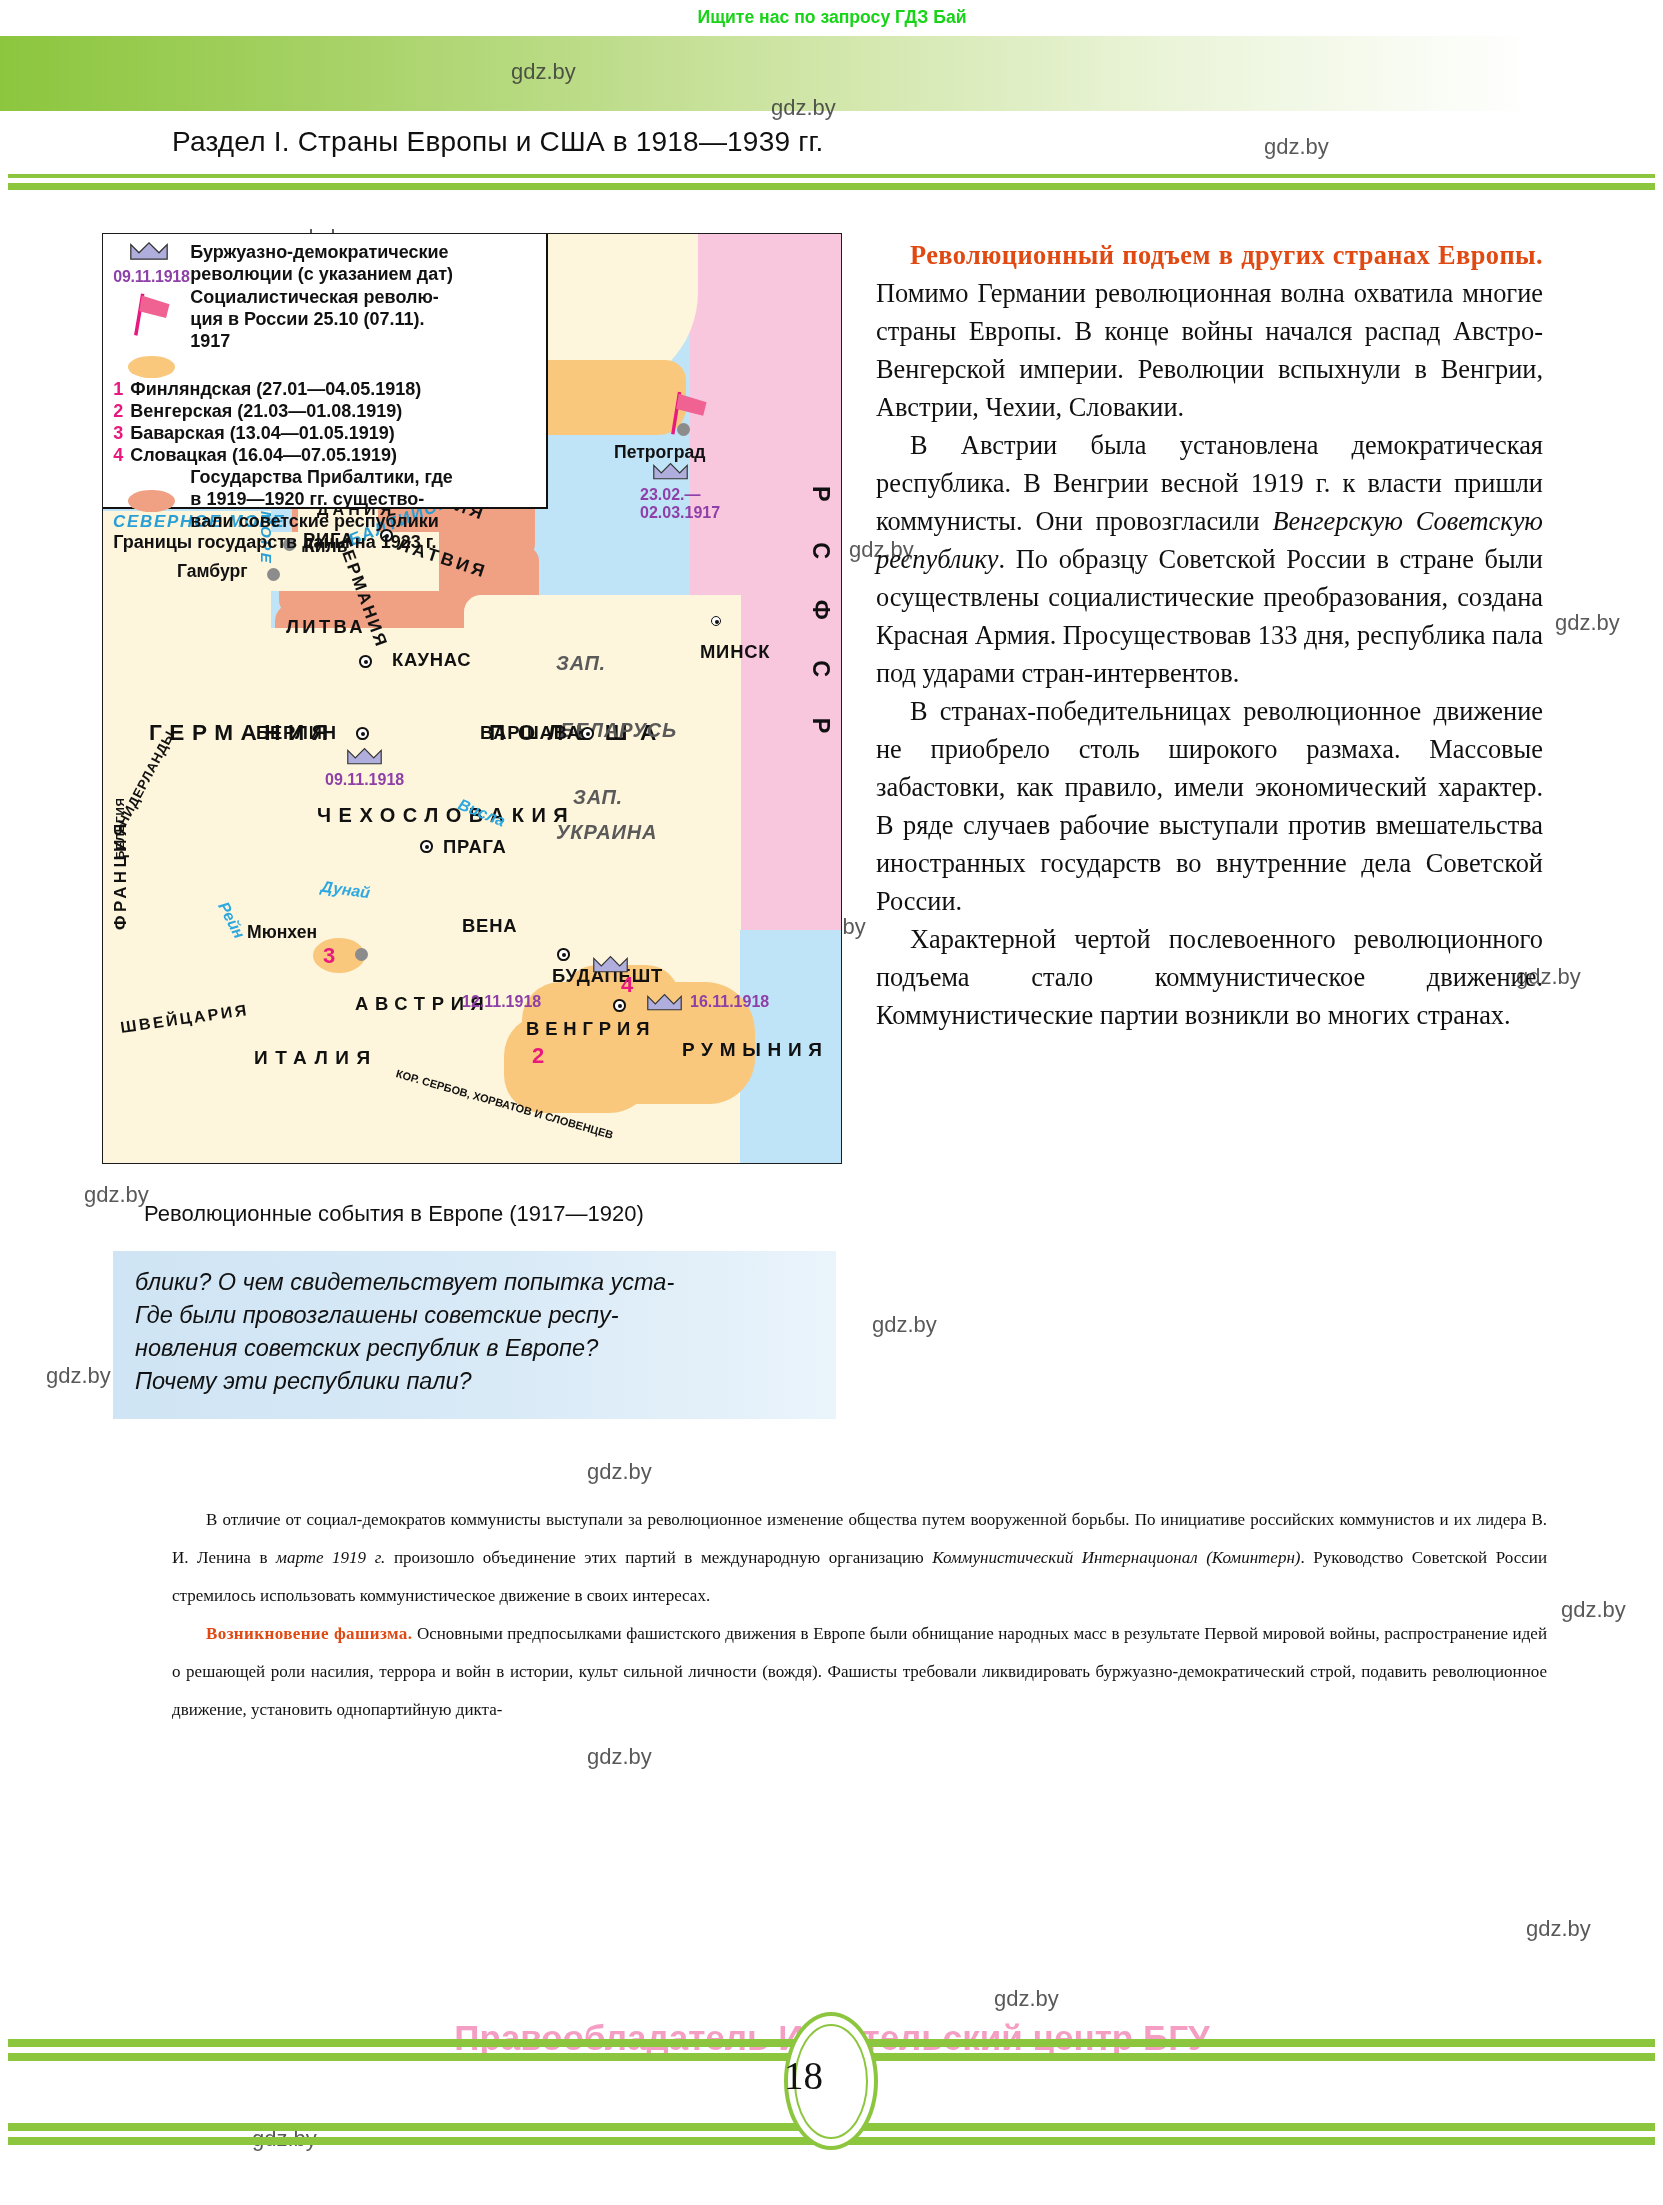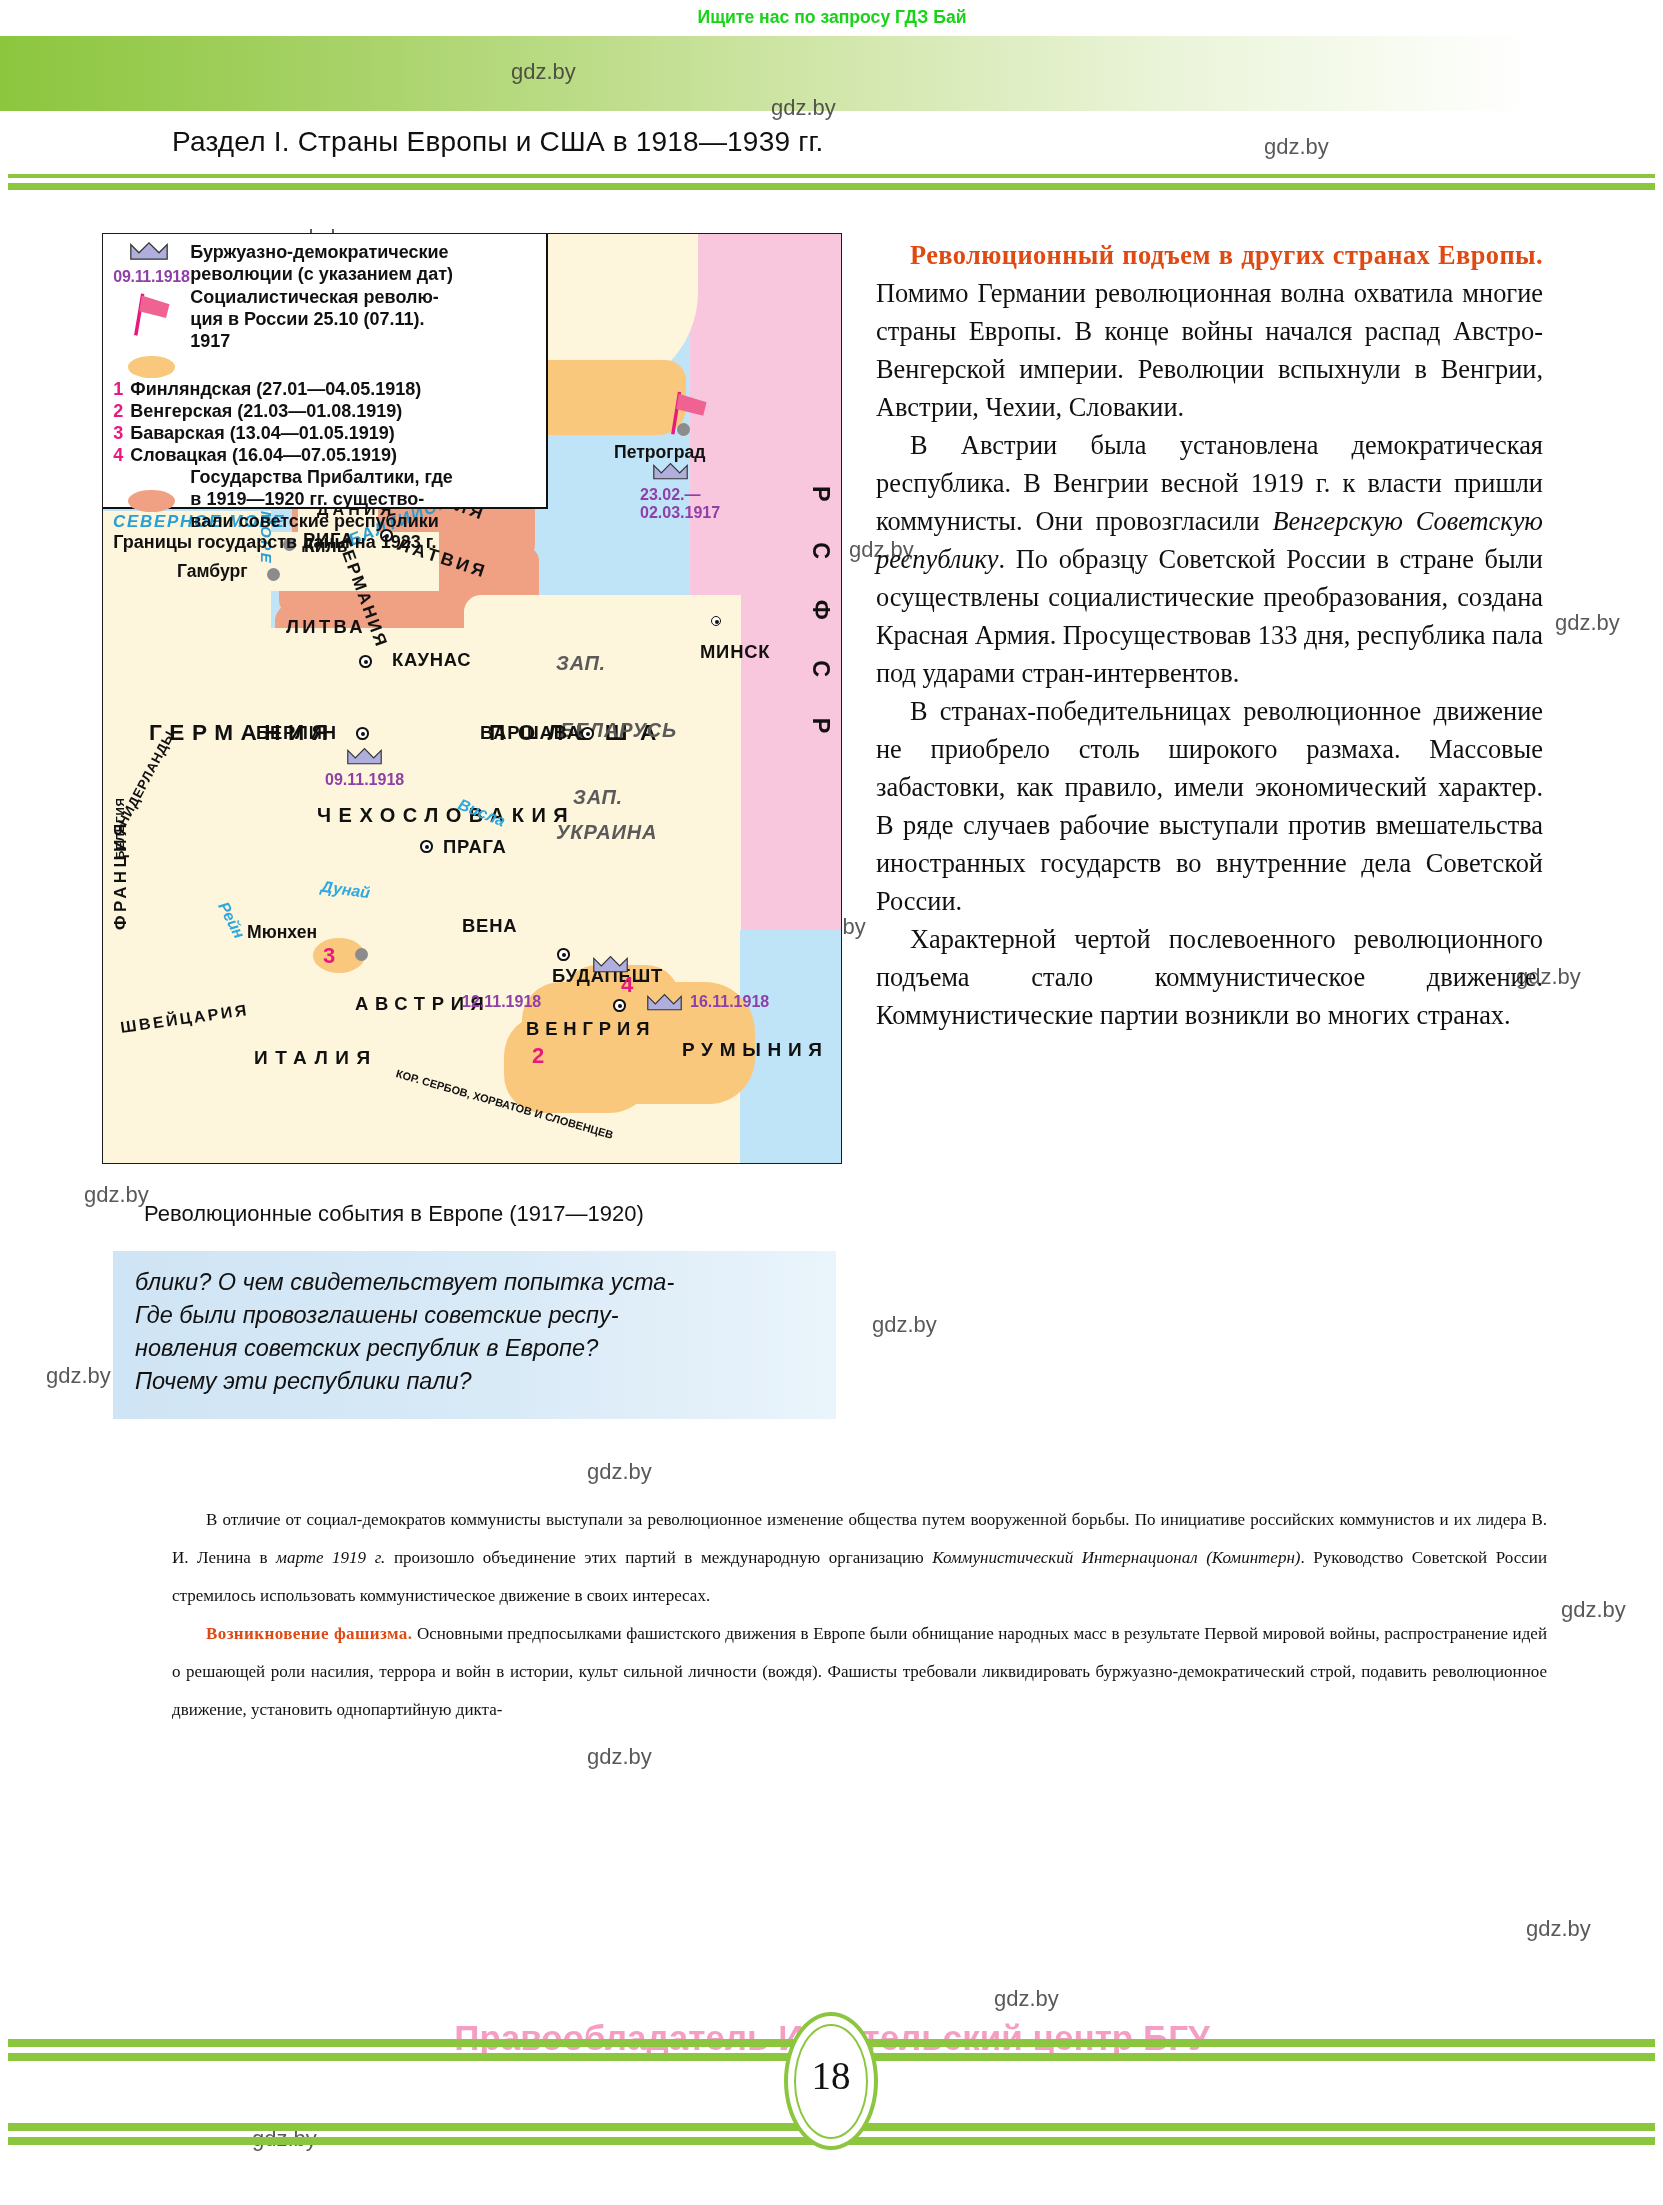--- a/index.html
+++ b/index.html
@@ -131,21 +131,21 @@
   .pageoval {
     position:absolute; left:784px; top:2012px; width:94px; height:138px;
     border:4.2px solid #8cc63e; border-radius:50%; background:#fff;
   }
   .pageoval::before{
     content:""; position:absolute; left:5.9px; top:7.5px; right:5.9px; bottom:7.5px;
     border:2.5px solid #8cc63e; border-radius:50%;
   }
   .pagenum {
     position:absolute; left:784px; top:2053px; width:94px;
-    text-align:center; font-family:"Liberation Serif", serif;
+    font-family:"Liberation Serif", serif;
     font-size:39px; color:#111;
   }
   .copyright {
     position:absolute; left:0; top:2018px; width:1664px; text-align:center;
     font-family:"Liberation Sans", sans-serif; font-size:35px;
     color:#f59ec4; font-weight:600; white-space:nowrap;
   }
   .bottomlinks {
     position:absolute; left:0; top:2167px; width:1366px; text-align:center;
     font-family:"Liberation Sans", sans-serif; font-size:20px; color:#2323d8; font-weight:600;margin-top:43px;

